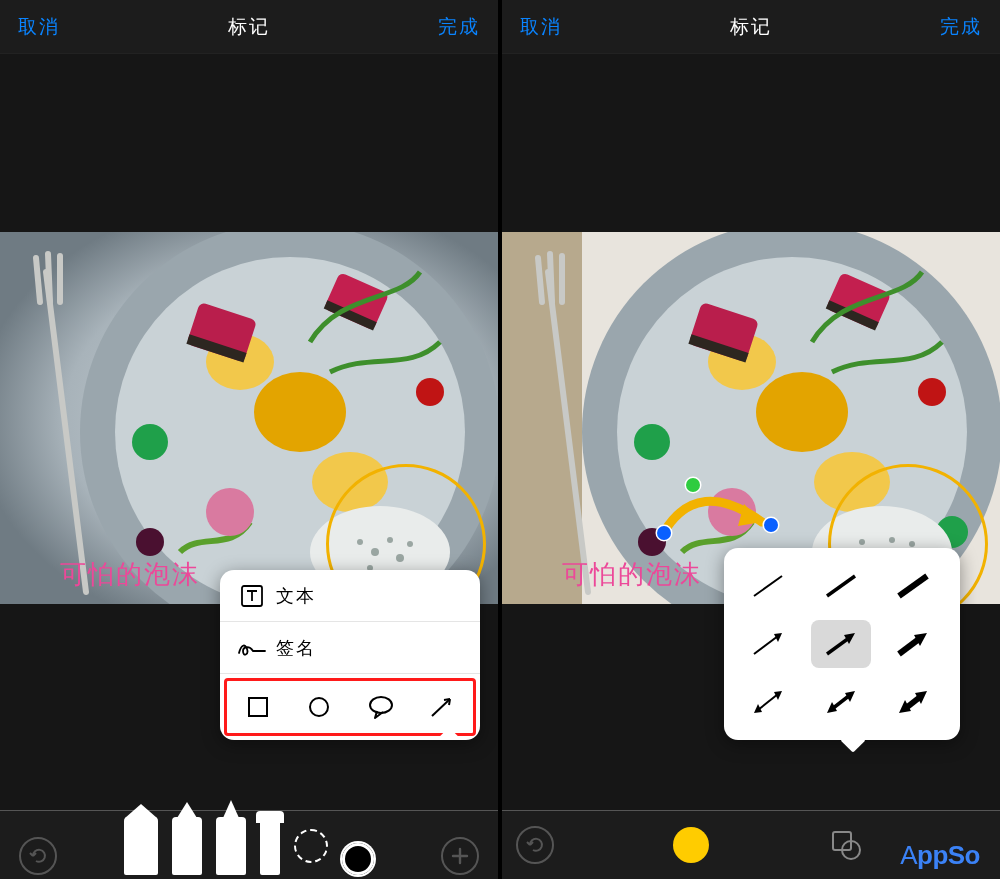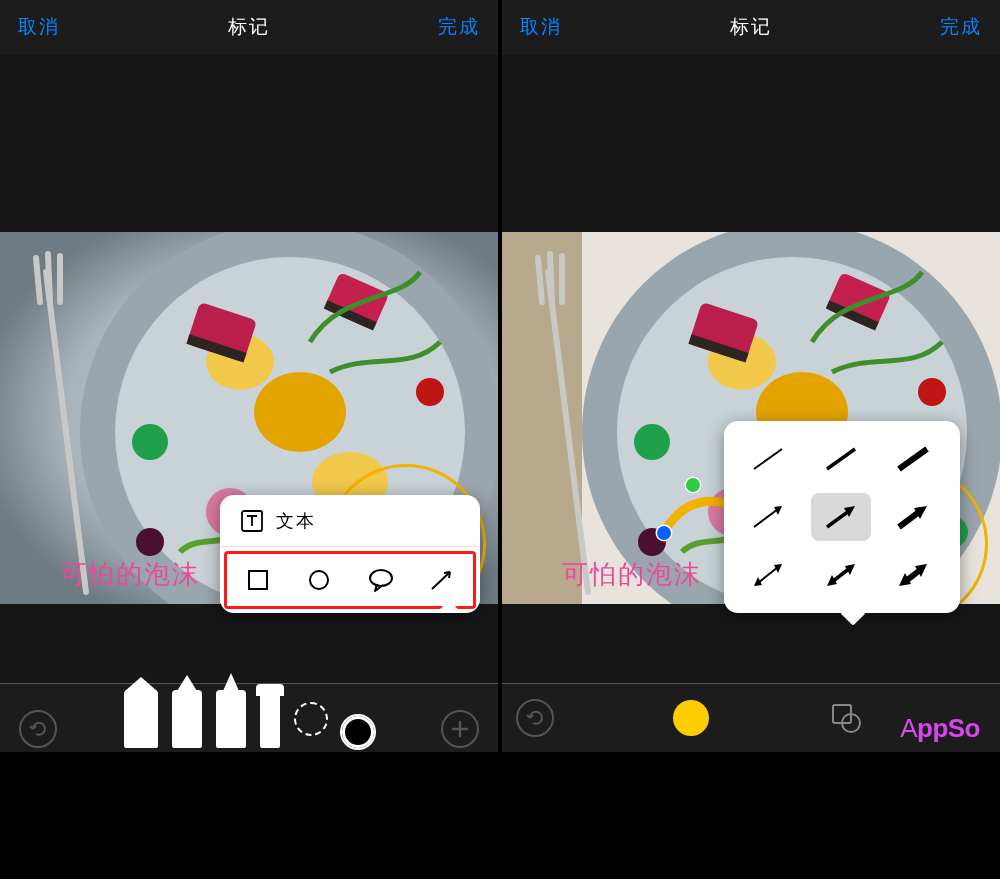--- a/index.html
+++ b/index.html
@@ -1,18 +1,18 @@
 <!DOCTYPE html>
 <html><head>
 <meta charset="utf-8">
 <style>
   * { box-sizing: border-box; margin: 0; padding: 0; }
   html, body { width: 1000px; height: 879px; background: #000; font-family: -apple-system, 'Helvetica Neue', Arial, sans-serif; overflow: hidden; }
   .stage { display: flex; width: 1000px; height: 879px; }
-  .phone { width: 498px; height: 752px; background: #161616; display: flex; flex-direction: column; position: relative; }
+  .phone { width: 498px; height: 879px; background: #161616; display: flex; flex-direction: column; position: relative; }
   .phone + .phone { margin-left: 4px; background: #161616; }
 
   
   .nav { height: 54px; background: #1c1c1c; display: flex; align-items: center; justify-content: space-between; padding: 0 18px; border-bottom: 1px solid #222; }
   .nav .title { color: #fff; font-size: 19px; font-weight: 400; letter-spacing: 2px; }
   .nav .btn { color: #0a84ff; font-size: 19px; background: none; border: none; cursor: pointer; letter-spacing: 2px; }
 
   
   .canvas { flex: 1; background: #161616; position: relative; }
   .black-pad-top { height: 178px; background: #161616; }
@@ -64,21 +64,21 @@
   
   .arrow-anno { position:absolute; left: 156px; top: 250px; width: 122px; height: 64px; }
   .arrow-anno svg { width:100%; height:100%; overflow: visible; }
   .handle { width: 14px; height:14px; border-radius:50%; position:absolute; box-shadow: 0 0 0 1.5px #fff; }
   .handle.green { background:#2ecc40; }
   .handle.blue { background:#0a60ff; }
 
   
   .mag-circ { position:absolute; width:160px; height:160px; border:3px solid #f2b200; border-radius:50%; right: 12px; bottom: -20px; }
 
-  .appso { position:absolute; right: 20px; bottom: 8px; color:#d946ef; font-size:26px; font-weight:600; font-family: 'Helvetica Neue', Arial, sans-serif; letter-spacing:-.5px; z-index:20; }
+  .appso { position:absolute; right: 20px; bottom: 8px; color:#3b82f6; font-size:26px; font-weight:600; font-family: 'Helvetica Neue', Arial, sans-serif; letter-spacing:-.5px; z-index:20; }
   .appso .a1 { font-weight:400; }
 
   
   .toolbar2 { height: 68px; background:#1c1c1c; display:flex; align-items:center; padding: 0 14px; gap: 60px; }
   .color-yellow { width:36px; height:36px; border-radius:50%; background:#ffcc00; }
   .shape-btn { width:38px; height:38px; color:#888; display:flex; align-items:center; justify-content:center; }
 </style>
 </head>
 <body>
 
@@ -154,20 +154,28 @@
 
       <div class="add-popup">
         <div class="row">
           <span class="ico">
             <svg width="26" height="26" viewBox="0 0 26 26">
                 <rect x="3" y="3" width="20" height="20" rx="2" fill="none" stroke="#000" stroke-width="1.8"></rect>
                 <path d="M8 8 h10 M13 8 v10" stroke="#000" stroke-width="1.8" fill="none"></path>
               </svg>
           </span>
           <span class="lbl">文本</span>
+        </div>
+        <div class="row">
+          <span class="ico">
+            <svg width="30" height="22" viewBox="0 0 30 22">
+                <path d="M2 16 C 4 8, 8 6, 10 12 C 12 18, 6 20, 6 14 C 6 10, 12 8, 16 14 L 28 14" stroke="#000" stroke-width="1.8" fill="none" stroke-linecap="round"></path>
+              </svg>
+          </span>
+          <span class="lbl">签名</span>
         </div>
         <div class="shapes-row">
           <div class="shape">
               <svg width="26" height="26">
                 <rect x="4" y="4" width="18" height="18" fill="none" stroke="#000" stroke-width="2"></rect>
               </svg>
             </div>
           <div class="shape">
               <svg width="26" height="26">
                 <circle cx="13" cy="13" r="9" fill="none" stroke="#000" stroke-width="2"></circle>

